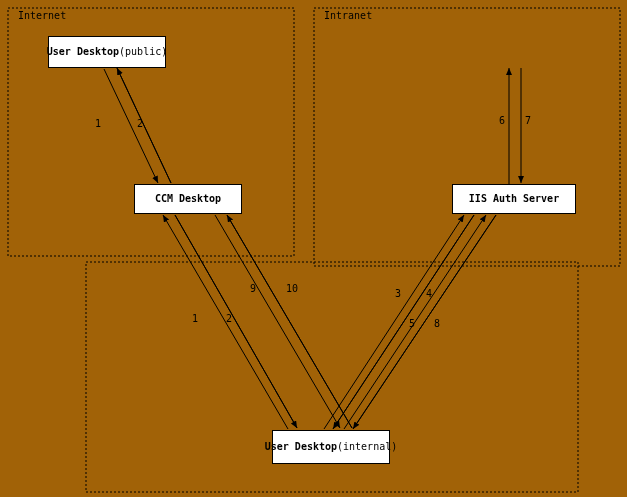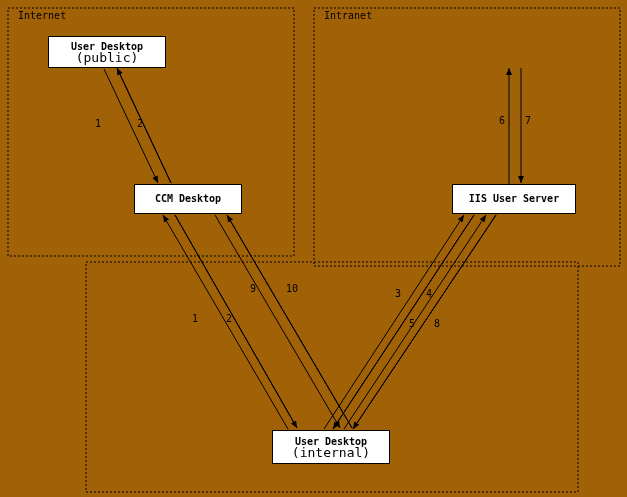--- a/index.html
+++ b/index.html
@@ -28,34 +28,33 @@
     font-size: 10px;
     color: #000000;
     white-space: nowrap;
   }
   .node {
     position: absolute;
     box-sizing: border-box;
     border: 1px solid #000000;
     background: #ffffff;
     display: flex;
-    flex-direction: column;
     align-items: center;
     justify-content: center;
     font-family: "DejaVu Sans Mono", monospace;
     color: #000000;
   }
   .node .title {
     font-size: 10px;
     font-weight: bold;
     line-height: 12px;
     white-space: nowrap;
   }
   .node .sub {
-    font-size: 13px;
+    font-size: 10px;
     line-height: 10px;
     white-space: nowrap;
   }
   .edge-label {
     position: absolute;
     font-family: "DejaVu Sans Mono", monospace;
     font-size: 10px;
     color: #000000;
     white-space: nowrap;
   }
@@ -137,21 +136,21 @@
     <div class="title">User Desktop</div>
     <div class="sub">(public)</div>
   </div>
 
   <div class="node" style="left:134px; top:184px; width:108px; height:30px;">
     <div class="title">CCM Desktop</div>
   </div>
 
 
   <div class="node" style="left:452px; top:184px; width:124px; height:30px;">
-    <div class="title">IIS User Server</div>
+    <div class="title">IIS Auth Server</div>
   </div>
 
   <div class="node" style="left:272px; top:430px; width:118px; height:34px;">
     <div class="title">User Desktop</div>
     <div class="sub">(internal)</div>
   </div>
 
   <div class="edge-label" style="left:95px; top:118px;">1</div>
   <div class="edge-label" style="left:137px; top:118px;">2</div>
   <div class="edge-label" style="left:499px; top:115px;">6</div>

